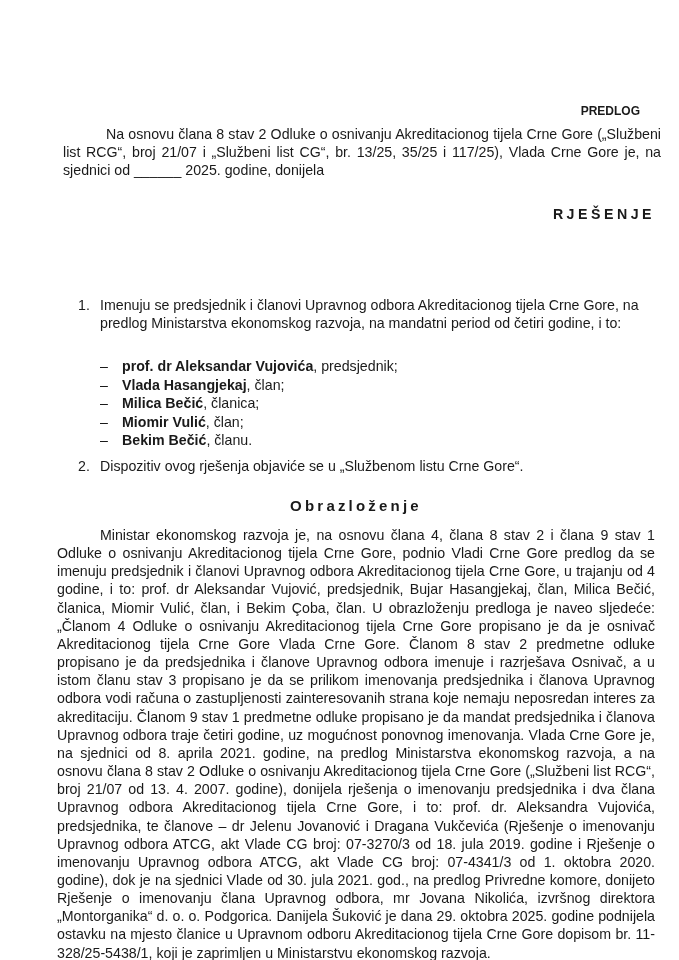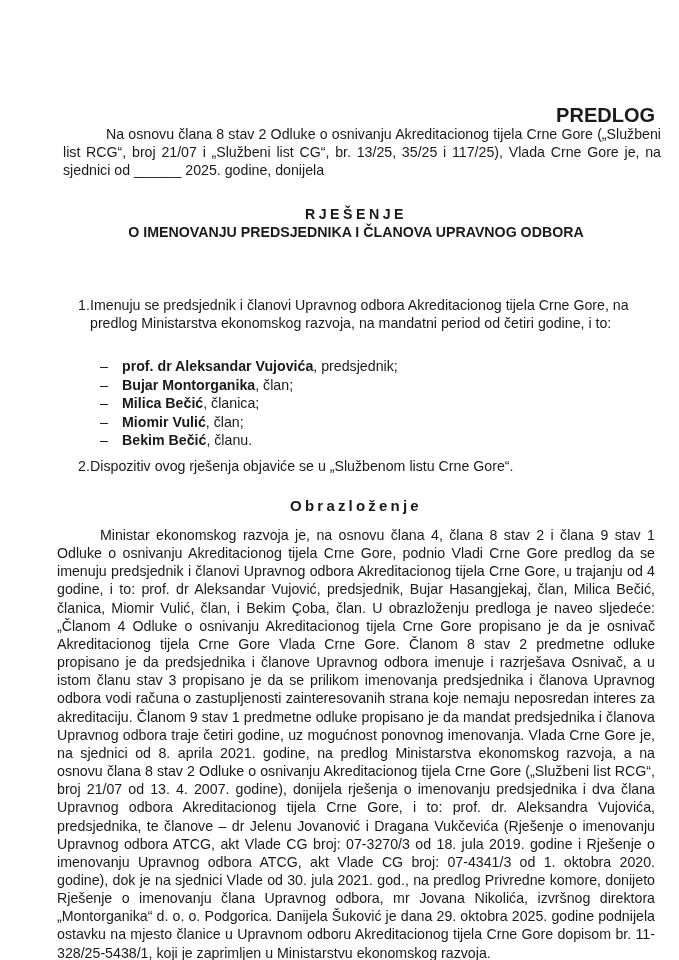--- a/index.html
+++ b/index.html
@@ -1,61 +1,60 @@
 <!DOCTYPE html>
 <html><head>
 <meta charset="utf-8">
 <style>
   html, body { margin: 0; padding: 0; background: #ffffff; }
   body { width: 679px; height: 960px; overflow: hidden; position: relative;
          font-family: "Liberation Sans", sans-serif; color: #1a1a1a; }
   .page { position: absolute; left: 57px; top: 0; width: 598px; }
-  .predlog { position: absolute; top: 104px; right: 0; font-weight: bold; font-size: 20px; }
+  .predlog { position: absolute; top: 104px; right: 15px; font-weight: bold; font-size: 12px; }
   .intro { position: absolute; top: 119px; left: 0; width: 598px; font-size: 14.2px; line-height: 18.2px;
            text-align: justify; text-indent: 43px; margin: 6px; }
   .title-block { position: absolute; top: 205px; left: 0; width: 598px; text-align: center;
                  font-weight: bold; font-size: 14.2px; line-height: 18px; }
-  .title-block .t1 { letter-spacing: 3.5px; }
+  .title-block .t1 { letter-spacing: 3.5px; text-align: right; }
   .item { position: absolute; left: 21px; width: 577px; font-size: 14.2px; line-height: 18.2px; }
   .item .num { position: absolute; left: 0; top: 0; }
-  .item .txt { margin-left: 12px; display: block; }
+  .item .txt { margin-left: 22px; display: block; }
   .list { position: absolute; top: 357px; left: 43px; font-size: 14.2px; line-height: 18.5px; margin: 0; padding: 0; list-style: none; }
   .list li { position: relative; padding-left: 22px; }
   .list li .dash { position: absolute; left: 0; top: 0; }
   .list b { font-weight: bold; }
   .obraz { position: absolute; top: 497px; left: 0; width: 598px; text-align: center; font-weight: bold;
            font-size: 15px; letter-spacing: 3.2px; }
   .body-text { position: absolute; top: 526px; left: 0; width: 598px; font-size: 14.2px; line-height: 18.15px;
                text-align: justify; text-indent: 43px; margin: 0; }
 </style>
 </head>
 <body>
 
 <div class="page">
 
   <div class="predlog">PREDLOG</div>
 
   <p class="intro">Na osnovu člana 8 stav 2 Odluke o osnivanju Akreditacionog tijela Crne Gore („Službeni list RCG“, broj 21/07 i „Službeni list CG“, br. 13/25, 35/25 i 117/25), Vlada Crne Gore je, na sjednici od ______ 2025. godine, donijela</p>
 
   <div class="title-block">
     <div class="t1">RJEŠENJE</div>
-    <div>O IMENOVANJU PREDSJEDNIKA I  ČLANOVA UPRAVNOG ODBORA</div>
   </div>
 
   <div class="item" style="top:296px;">
     <span class="num">1.</span>
     <span class="txt">Imenuju se predsjednik i članovi Upravnog odbora Akreditacionog tijela Crne Gore, na predlog Ministarstva ekonomskog razvoja, na mandatni period od četiri godine, i to:</span>
   </div>
 
   <ul class="list">
     <li>
       <span class="dash">–</span><b>prof. dr Aleksandar Vujovića</b><span>, predsjednik;</span>
     </li>
     <li>
-      <span class="dash">–</span><b>Bujar Montorganika</b><span>, član;</span>
+      <span class="dash">–</span><b>Vlada Hasangjekaj</b><span>, član;</span>
     </li>
     <li>
       <span class="dash">–</span><b>Milica Bečić</b><span>, članica;</span>
     </li>
     <li>
       <span class="dash">–</span><b>Miomir Vulić</b><span>, član;</span>
     </li>
     <li>
       <span class="dash">–</span><b>Bekim Bečić</b><span>, članu.</span>
     </li>

